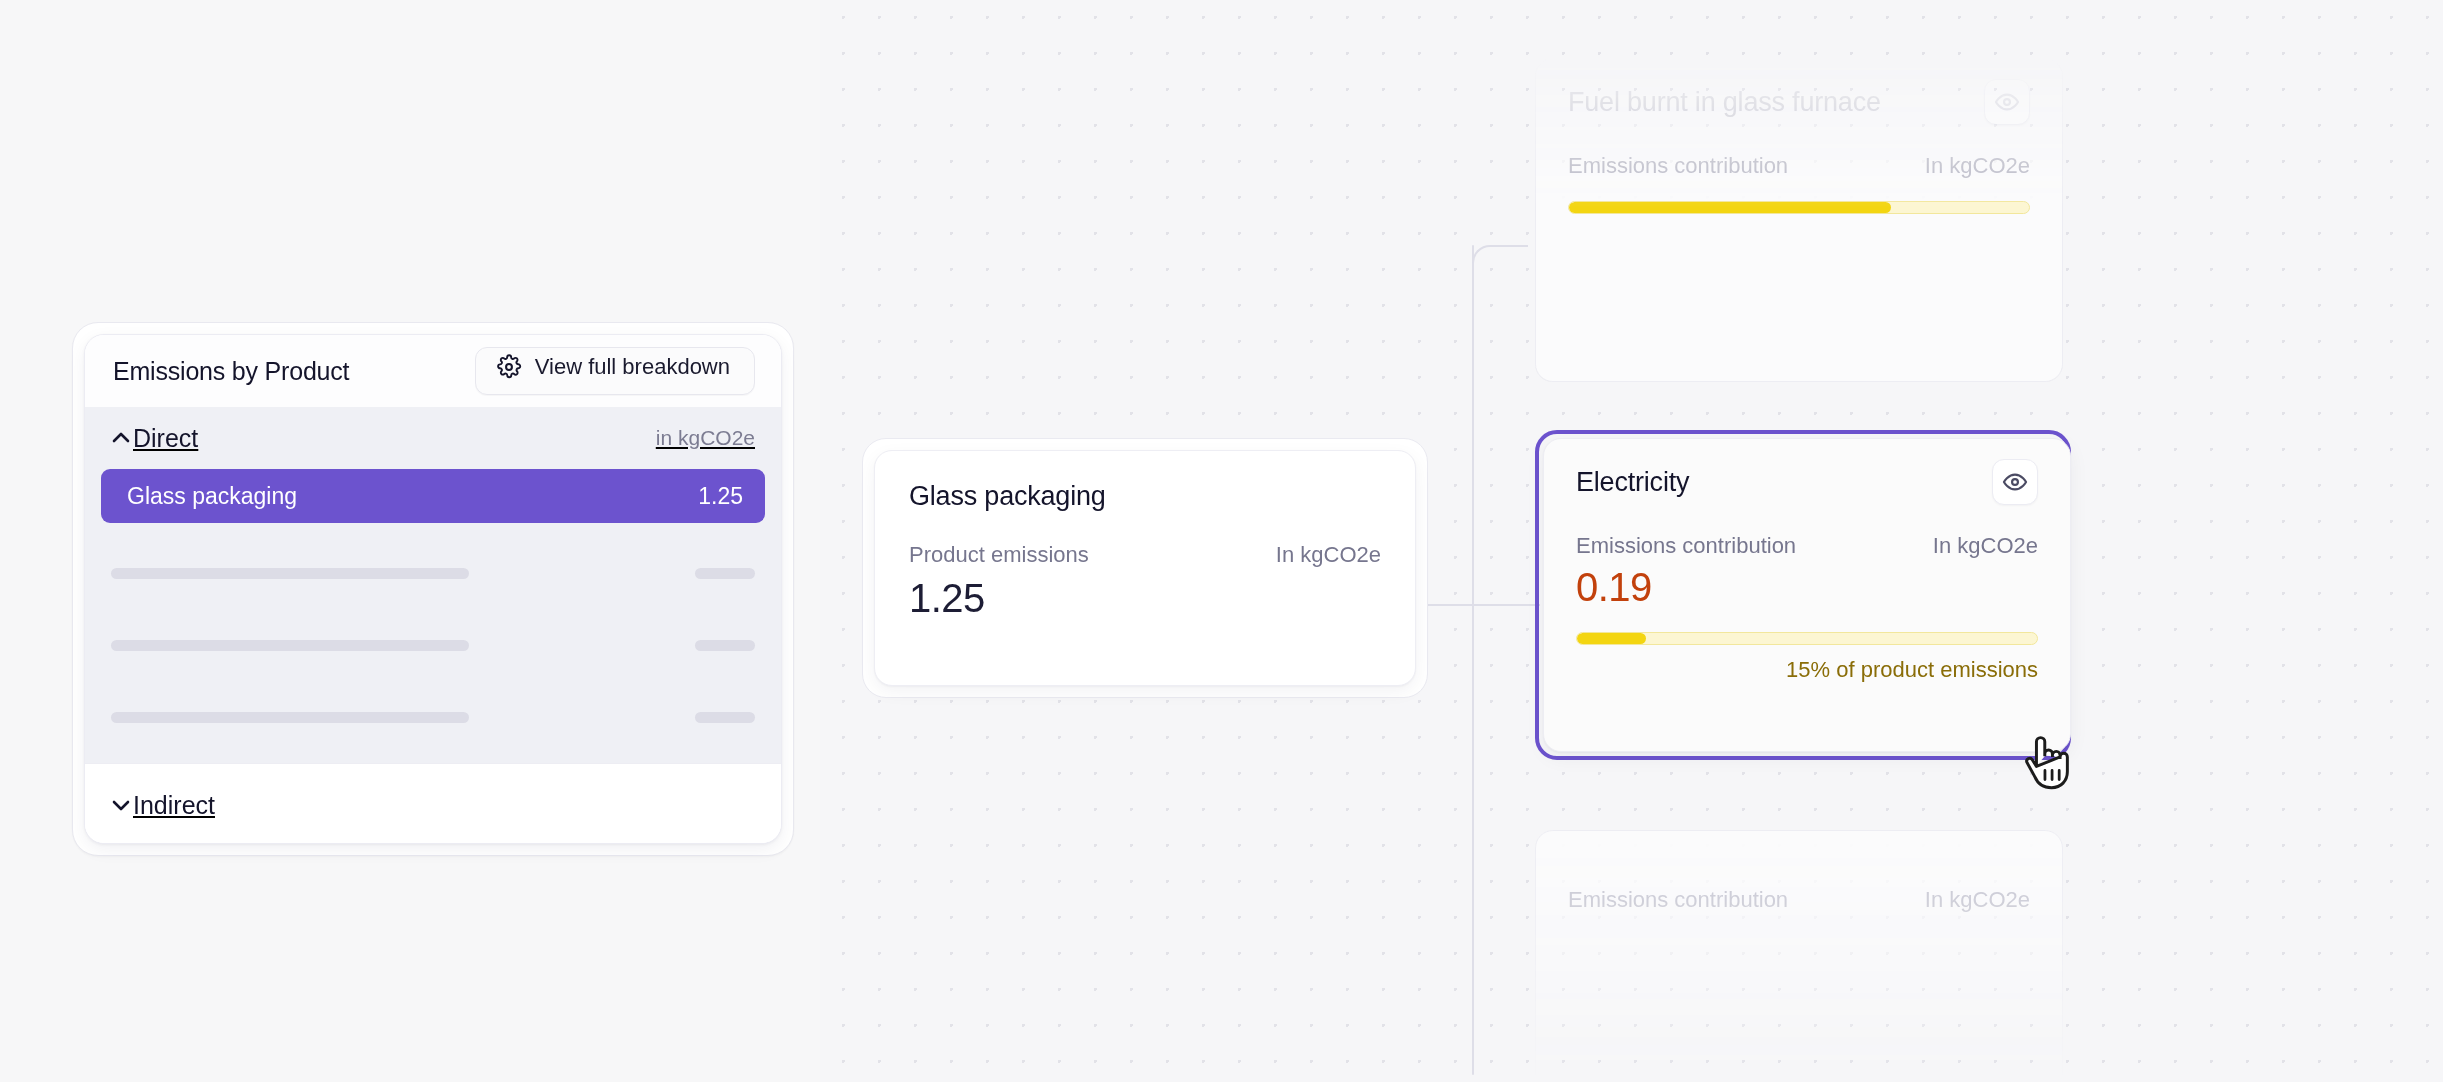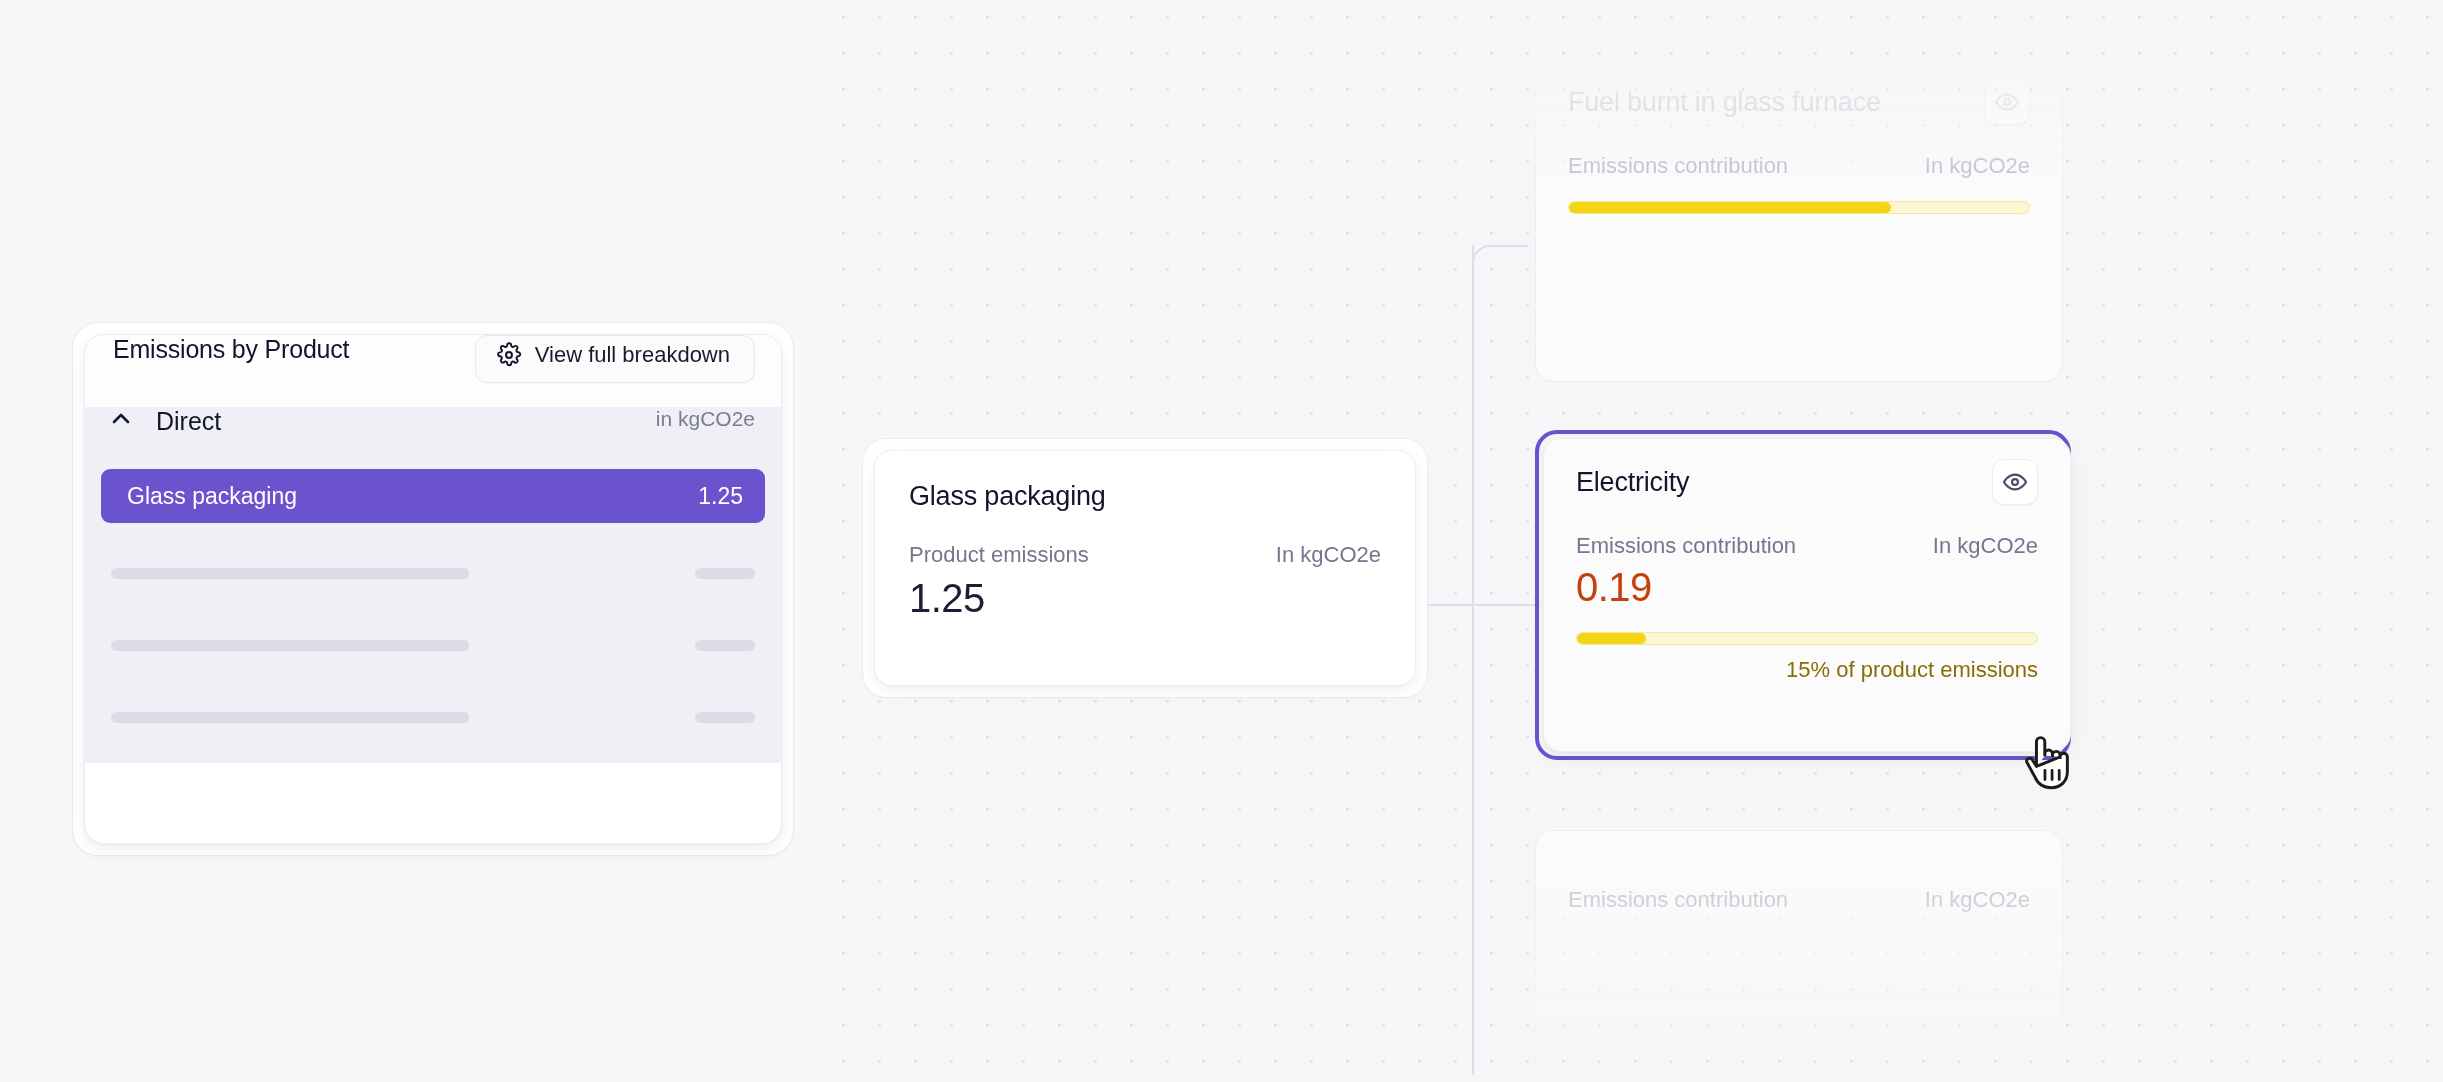--- a/index.html
+++ b/index.html
@@ -46,39 +46,39 @@
     background:#ffffff; border:1px solid #e9e9f0; border-radius:26px;
     box-shadow:0 1px 2px rgba(20,20,45,.03);
   }
   #left-panel{
     position:absolute; left:84px; top:334px; width:698px; height:510px;
     background:#ffffff; border:1px solid #ececf3; border-radius:20px;
     box-shadow:0 6px 18px rgba(25,25,60,.06), 0 1px 3px rgba(25,25,60,.05);
     overflow:hidden;
   }
   #panel-header{
-    height:72px; display:flex; justify-content:space-between;
+    height:72px; display:flex; align-items:center; justify-content:space-between;
     padding:0 26px 0 28px; background:#fdfdfe;
   }
   #panel-title{
     font-size:25px; color:#14142b; letter-spacing:-.2px;
   }
   #breakdown-btn{
     display:flex; align-items:center; gap:13px;
     height:48px; padding:0 24px 8px 20px;
     background:#fbfbfc; border:1px solid #e7e7ee; border-radius:12px;
     font-size:22px; color:#1a1a2e; cursor:pointer; white-space:nowrap;
     box-shadow:0 1px 1px rgba(20,20,45,.03);
   }
   #gear-icon{ width:26px; height:26px; display:block; flex:0 0 auto; }
 
   #direct-section{ background:#eff0f5; padding:0 0 24px 0; }
   .section-head{
-    height:62px; display:flex; align-items:flex-start;
-    padding:0 26px 0 24px; gap:23px;
+    height:62px; display:flex; align-items:center;
+    padding:0 26px 0 24px; gap:0;text-decoration:underline;
   }
   .section-head .chev{ width:24px; height:24px; flex:0 0 auto; }
   .section-head .sname{ font-size:25px; color:#14142b; }
   .section-head .sunit{ margin-left:auto; font-size:21px; color:#7c7c92; }
 
   #selected-row{
     margin:0 16px; height:54px; border-radius:9px;
     background:#6c53ce; display:flex; align-items:center;
     padding:0 22px 0 26px; cursor:pointer;
   }
@@ -229,20 +229,31 @@
       <span class="sk-long"></span>
       <span class="sk-short"></span>
     </div>
     <div class="sk-gap"></div>
     <div class="skeleton-row">
       <span class="sk-long"></span>
       <span class="sk-short"></span>
     </div>
   </div>
 
+  <div id="indirect-section">
+    <div class="section-head">
+      <span class="chev">
+        <svg viewBox="0 0 24 24" fill="none" stroke="#14142b" stroke-width="2.6" stroke-linecap="round" stroke-linejoin="round">
+          <polyline points="5,9 12,16 19,9"></polyline>
+        </svg>
+      </span>
+      <span class="sname">Indirect</span>
+      <span class="sunit"></span>
+    </div>
+  </div>
 </div>
 
 <div id="center-card-outer"></div>
 <div id="center-card">
   <div class="cc-title">Glass packaging</div>
   <div class="cc-row">
     <span class="cc-lab">Product emissions</span>
     <span class="cc-unit">In kgCO2e</span>
   </div>
   <div class="cc-val">1.25</div>

